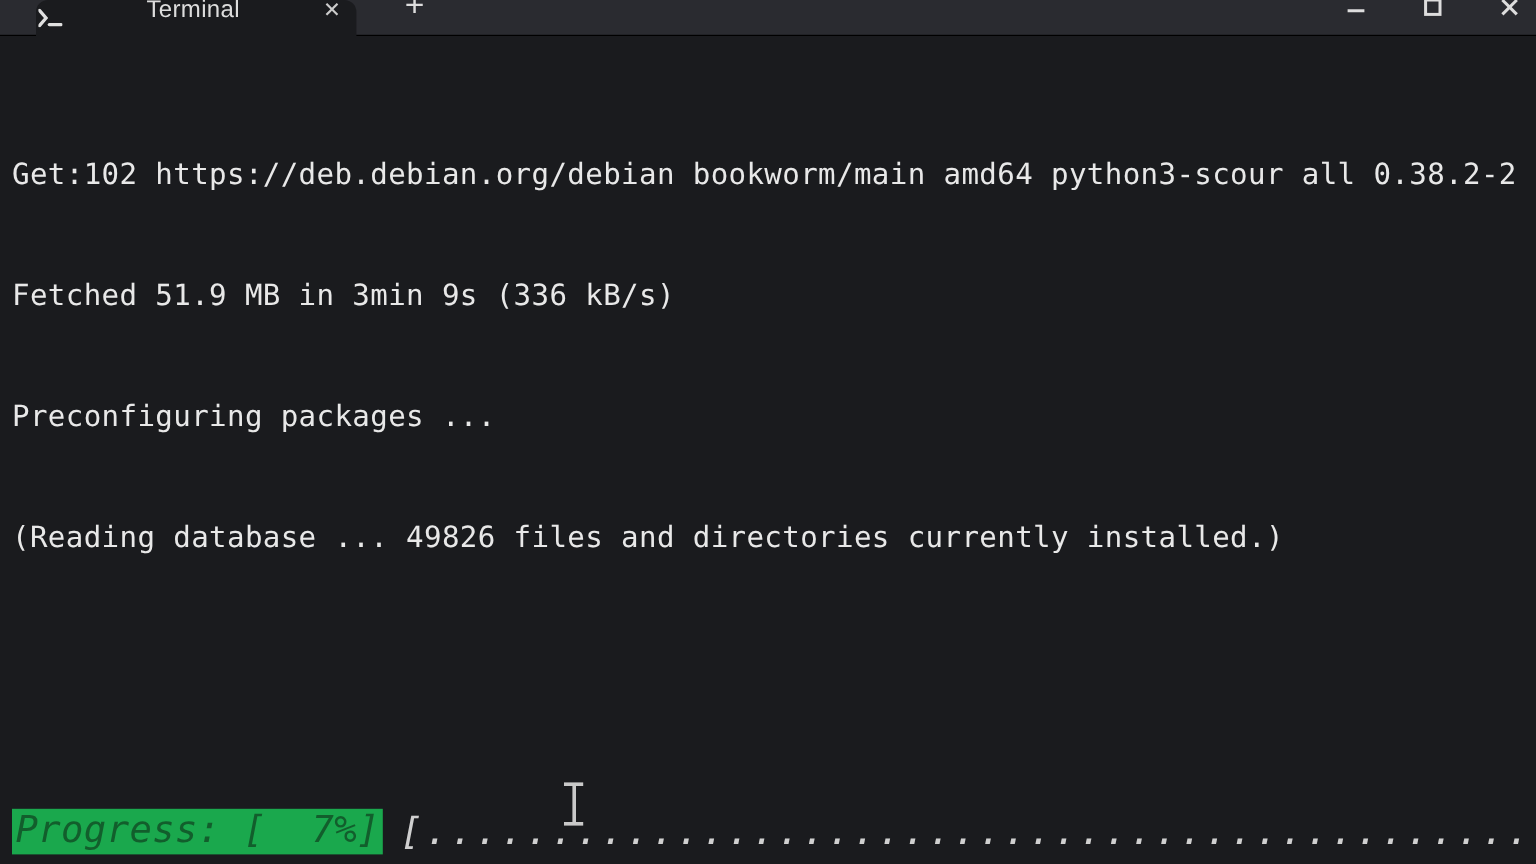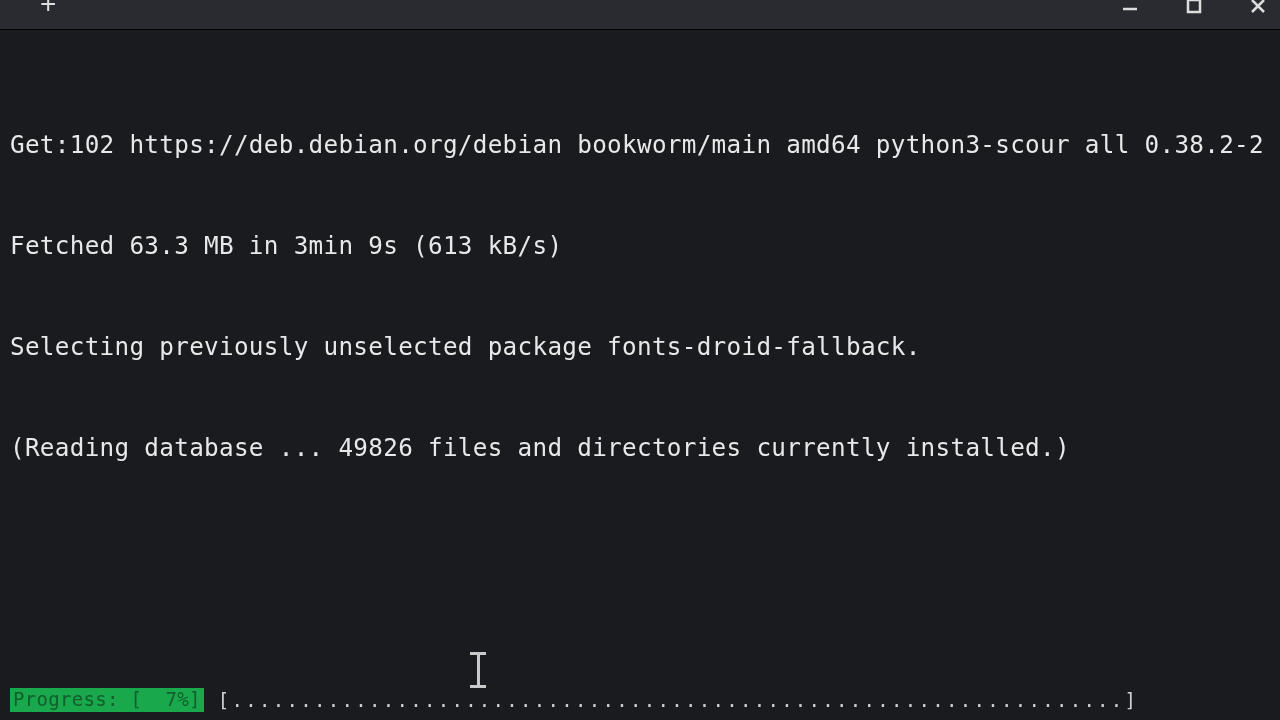--- a/index.html
+++ b/index.html
@@ -82,22 +82,23 @@
     color: #e8e8e8;
   }
   .terminal .line { display: block; }
   .progress-row {
     position: absolute;
     left: 10px;
     right: 10px;
     bottom: 8px;
     display: flex;
     align-items: center;
-    font-size: 19px;
+    font-size: 31px;
     font-family: 'DejaVu Sans Mono', monospace;
+    font-style: italic;
   }
   .progress-label {
     background: #1aa84d;
     color: #125e2c;
     padding: 0 3px 2px 3px;
     white-space: pre;
     letter-spacing: 0.3px;
   }
   .progress-bar {
     color: #d0d0d0;
@@ -129,20 +130,30 @@
     top: 2px;
     bottom: 2px;
     width: 3px;
     background: #c9c9c9;
   }
 </style>
 </head>
 <body>
 
 <div class="titlebar">
+  <div class="tab">
+    <span class="tab-icon">
+      <svg width="22" height="16" viewBox="0 0 22 16">
+          <path d="M1 1 L7 8 L1 15" stroke="#e0e0e0" stroke-width="3" fill="none" stroke-linecap="round"></path>
+          <line x1="10" y1="14" x2="21" y2="14" stroke="#e0e0e0" stroke-width="3" stroke-linecap="round"></line>
+        </svg>
+    </span>
+    <span class="tab-title">Terminal</span>
+    <span class="tab-close">✕</span>
+  </div>
   <span class="newtab">+</span>
   <div class="winctrls">
     <span class="winbtn">
       <svg width="18" height="18" viewBox="0 0 18 18">
           <line x1="2" y1="12" x2="16" y2="12" stroke="#ddd" stroke-width="2.5"></line>
         </svg>
     </span>
     <span class="winbtn">
       <svg width="16" height="16" viewBox="0 0 16 16">
           <rect x="2" y="2" width="12" height="12" stroke="#ddd" stroke-width="2.5" fill="none"></rect>
@@ -152,22 +163,22 @@
       <svg width="18" height="18" viewBox="0 0 18 18">
           <line x1="3" y1="3" x2="15" y2="15" stroke="#ddd" stroke-width="2.5"></line>
           <line x1="15" y1="3" x2="3" y2="15" stroke="#ddd" stroke-width="2.5"></line>
         </svg>
     </span>
   </div>
 </div>
 
 <div class="terminal">
   <span class="line">Get:102 https://deb.debian.org/debian bookworm/main amd64 python3-scour all 0.38.2-2 [58.0 kB]</span>
-  <span class="line">Fetched 63.3 MB in 3min 9s (613 kB/s)</span>
-  <span class="line">Selecting previously unselected package fonts-droid-fallback.</span>
+  <span class="line">Fetched 51.9 MB in 3min 9s (336 kB/s)</span>
+  <span class="line">Preconfiguring packages ...</span>
   <span class="line">(Reading database ... 49826 files and directories currently installed.)</span>
   
   
   
   
   
   
   
   
   

